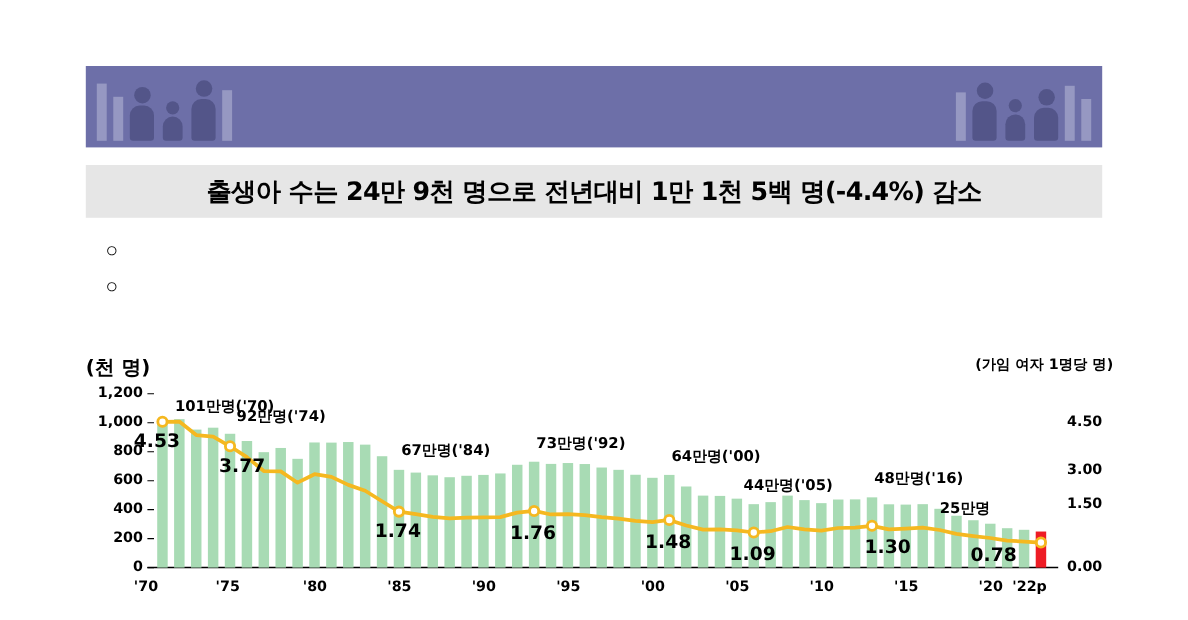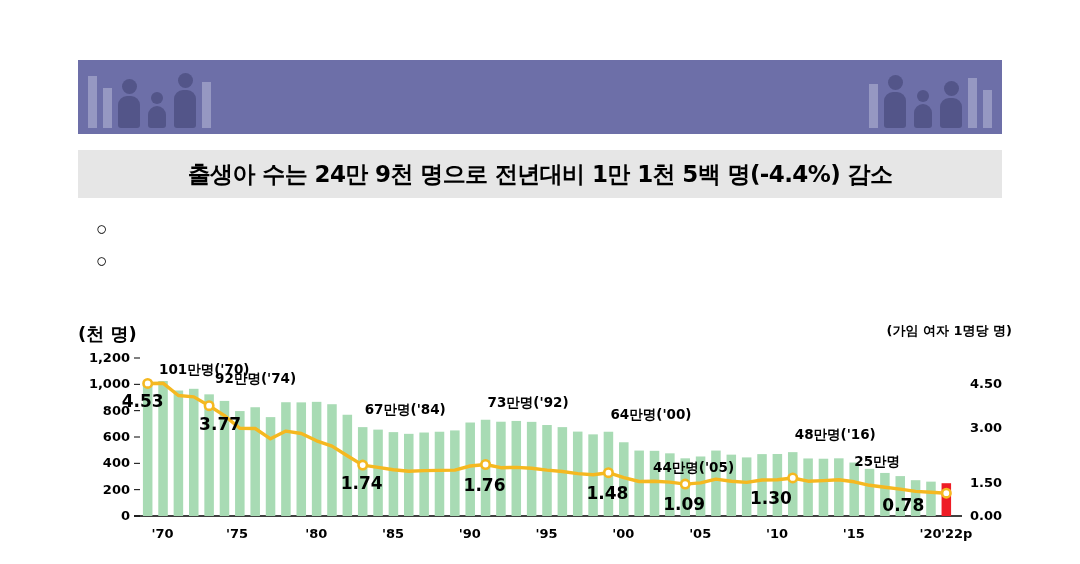--- a/index.html
+++ b/index.html
@@ -186,21 +186,21 @@
     font-weight: bold;
     font-family: "DejaVu Sans", sans-serif;
     text-align: left;
     width: 60px;
   }
   .xtick {
     position: absolute;
     font-size: 13px;
     font-weight: bold;
     font-family: "DejaVu Sans", sans-serif;
-    text-align: right;
+    text-align: left;
     width: 52px;
   }
   .annot {
     position: absolute;
     font-size: 13.5px;
     font-weight: bold;
     font-family: "DejaVu Sans", sans-serif;
     white-space: nowrap;
   }
   .annot-tfr {
@@ -349,45 +349,45 @@
         <line x1="56" x2="62" y1="14" y2="14" stroke="#000" stroke-width="1"></line>
       </svg>
   <div class="ytick" style="left: 0px; top: 164px;">0</div>
       <div class="ytick" style="left: 0px; top: 137.667px;">200</div>
       <div class="ytick" style="left: 0px; top: 111.333px;">400</div>
       <div class="ytick" style="left: 0px; top: 85px;">600</div>
       <div class="ytick" style="left: 0px; top: 58.6667px;">800</div>
       <div class="ytick" style="left: 0px; top: 32.3333px;">1,000</div>
       <div class="ytick" style="left: 0px; top: 6px;">1,200</div>
       <div class="ytick-right" style="left: 892px; top: 164px;">0.00</div>
-      <div class="ytick-right" style="left: 892px; top: 131px;">1.50</div>
+      <div class="ytick-right" style="left: 892px; top: 107px;">1.50</div>
       <div class="ytick-right" style="left: 892px; top: 76.2222px;">3.00</div>
       <div class="ytick-right" style="left: 892px; top: 32.3333px;">4.50</div>
       <div class="xtick" style="left: 43.6792px; top: 182px;">'70</div>
       <div class="xtick" style="left: 118px; top: 182px;">'75</div>
       <div class="xtick" style="left: 197.264px; top: 182px;">'80</div>
       <div class="xtick" style="left: 274.057px; top: 182px;">'85</div>
       <div class="xtick" style="left: 350.849px; top: 182px;">'90</div>
       <div class="xtick" style="left: 427.642px; top: 182px;">'95</div>
       <div class="xtick" style="left: 504.434px; top: 182px;">'00</div>
       <div class="xtick" style="left: 581.226px; top: 182px;">'05</div>
       <div class="xtick" style="left: 658.019px; top: 182px;">'10</div>
       <div class="xtick" style="left: 734.811px; top: 182px;">'15</div>
       <div class="xtick" style="left: 811.604px; top: 182px;">'20</div>
       <div class="xtick" style="left: 842.321px; top: 182px;">'22p</div>
       <div class="annot" style="left: 81px; top: 17.4117px;">101만명('70)</div>
       <div class="annot" style="left: 137.113px; top: 26.34px; text-align: center;">92만명('74)</div>
       <div class="annot" style="left: 286.698px; top: 57.125px;">67만명('84)</div>
       <div class="annot" style="left: 409.566px; top: 49.7517px;">73만명('92)</div>
       <div class="annot" style="left: 532.434px; top: 61.7333px;">64만명('00)</div>
-      <div class="annot" style="left: 575px; top: 88.33px; margin-top: 27px;">44만명('05)</div>
+      <div class="annot" style="left: 598px; top: 88.33px;">44만명('05)</div>
       <div class="annot" style="left: 716.736px; top: 82.1417px;">48만명('16)</div>
       <div class="annot" style="left: 776.321px; top: 109.215px;">25만명</div>
       <div class="annot-tfr" style="left: 43.6792px; top: 47.4556px;">4.53</div>
       <div class="annot-tfr" style="left: 109.113px; top: 69.6926px; margin-left: 12px;">3.77</div>
       <div class="annot-tfr" style="left: 262.698px; top: 129.089px;">1.74</div>
       <div class="annot-tfr" style="left: 385.566px; top: 130.504px;">1.76</div>
       <div class="annot-tfr" style="left: 508.434px; top: 138.696px; text-align: center;">1.48</div>
       <div class="annot-tfr" style="left: 585.226px; top: 150.107px;">1.09</div>
-      <div class="annot-tfr" style="left: 672px; top: 143.963px; text-align: center;">1.30</div>
+      <div class="annot-tfr" style="left: 708px; top: 143.963px; text-align: center;">1.30</div>
       <div class="annot-tfr" style="left: 804.321px; top: 151.178px;">0.78</div>
     </div>
 </div>
 
 </body></html>

